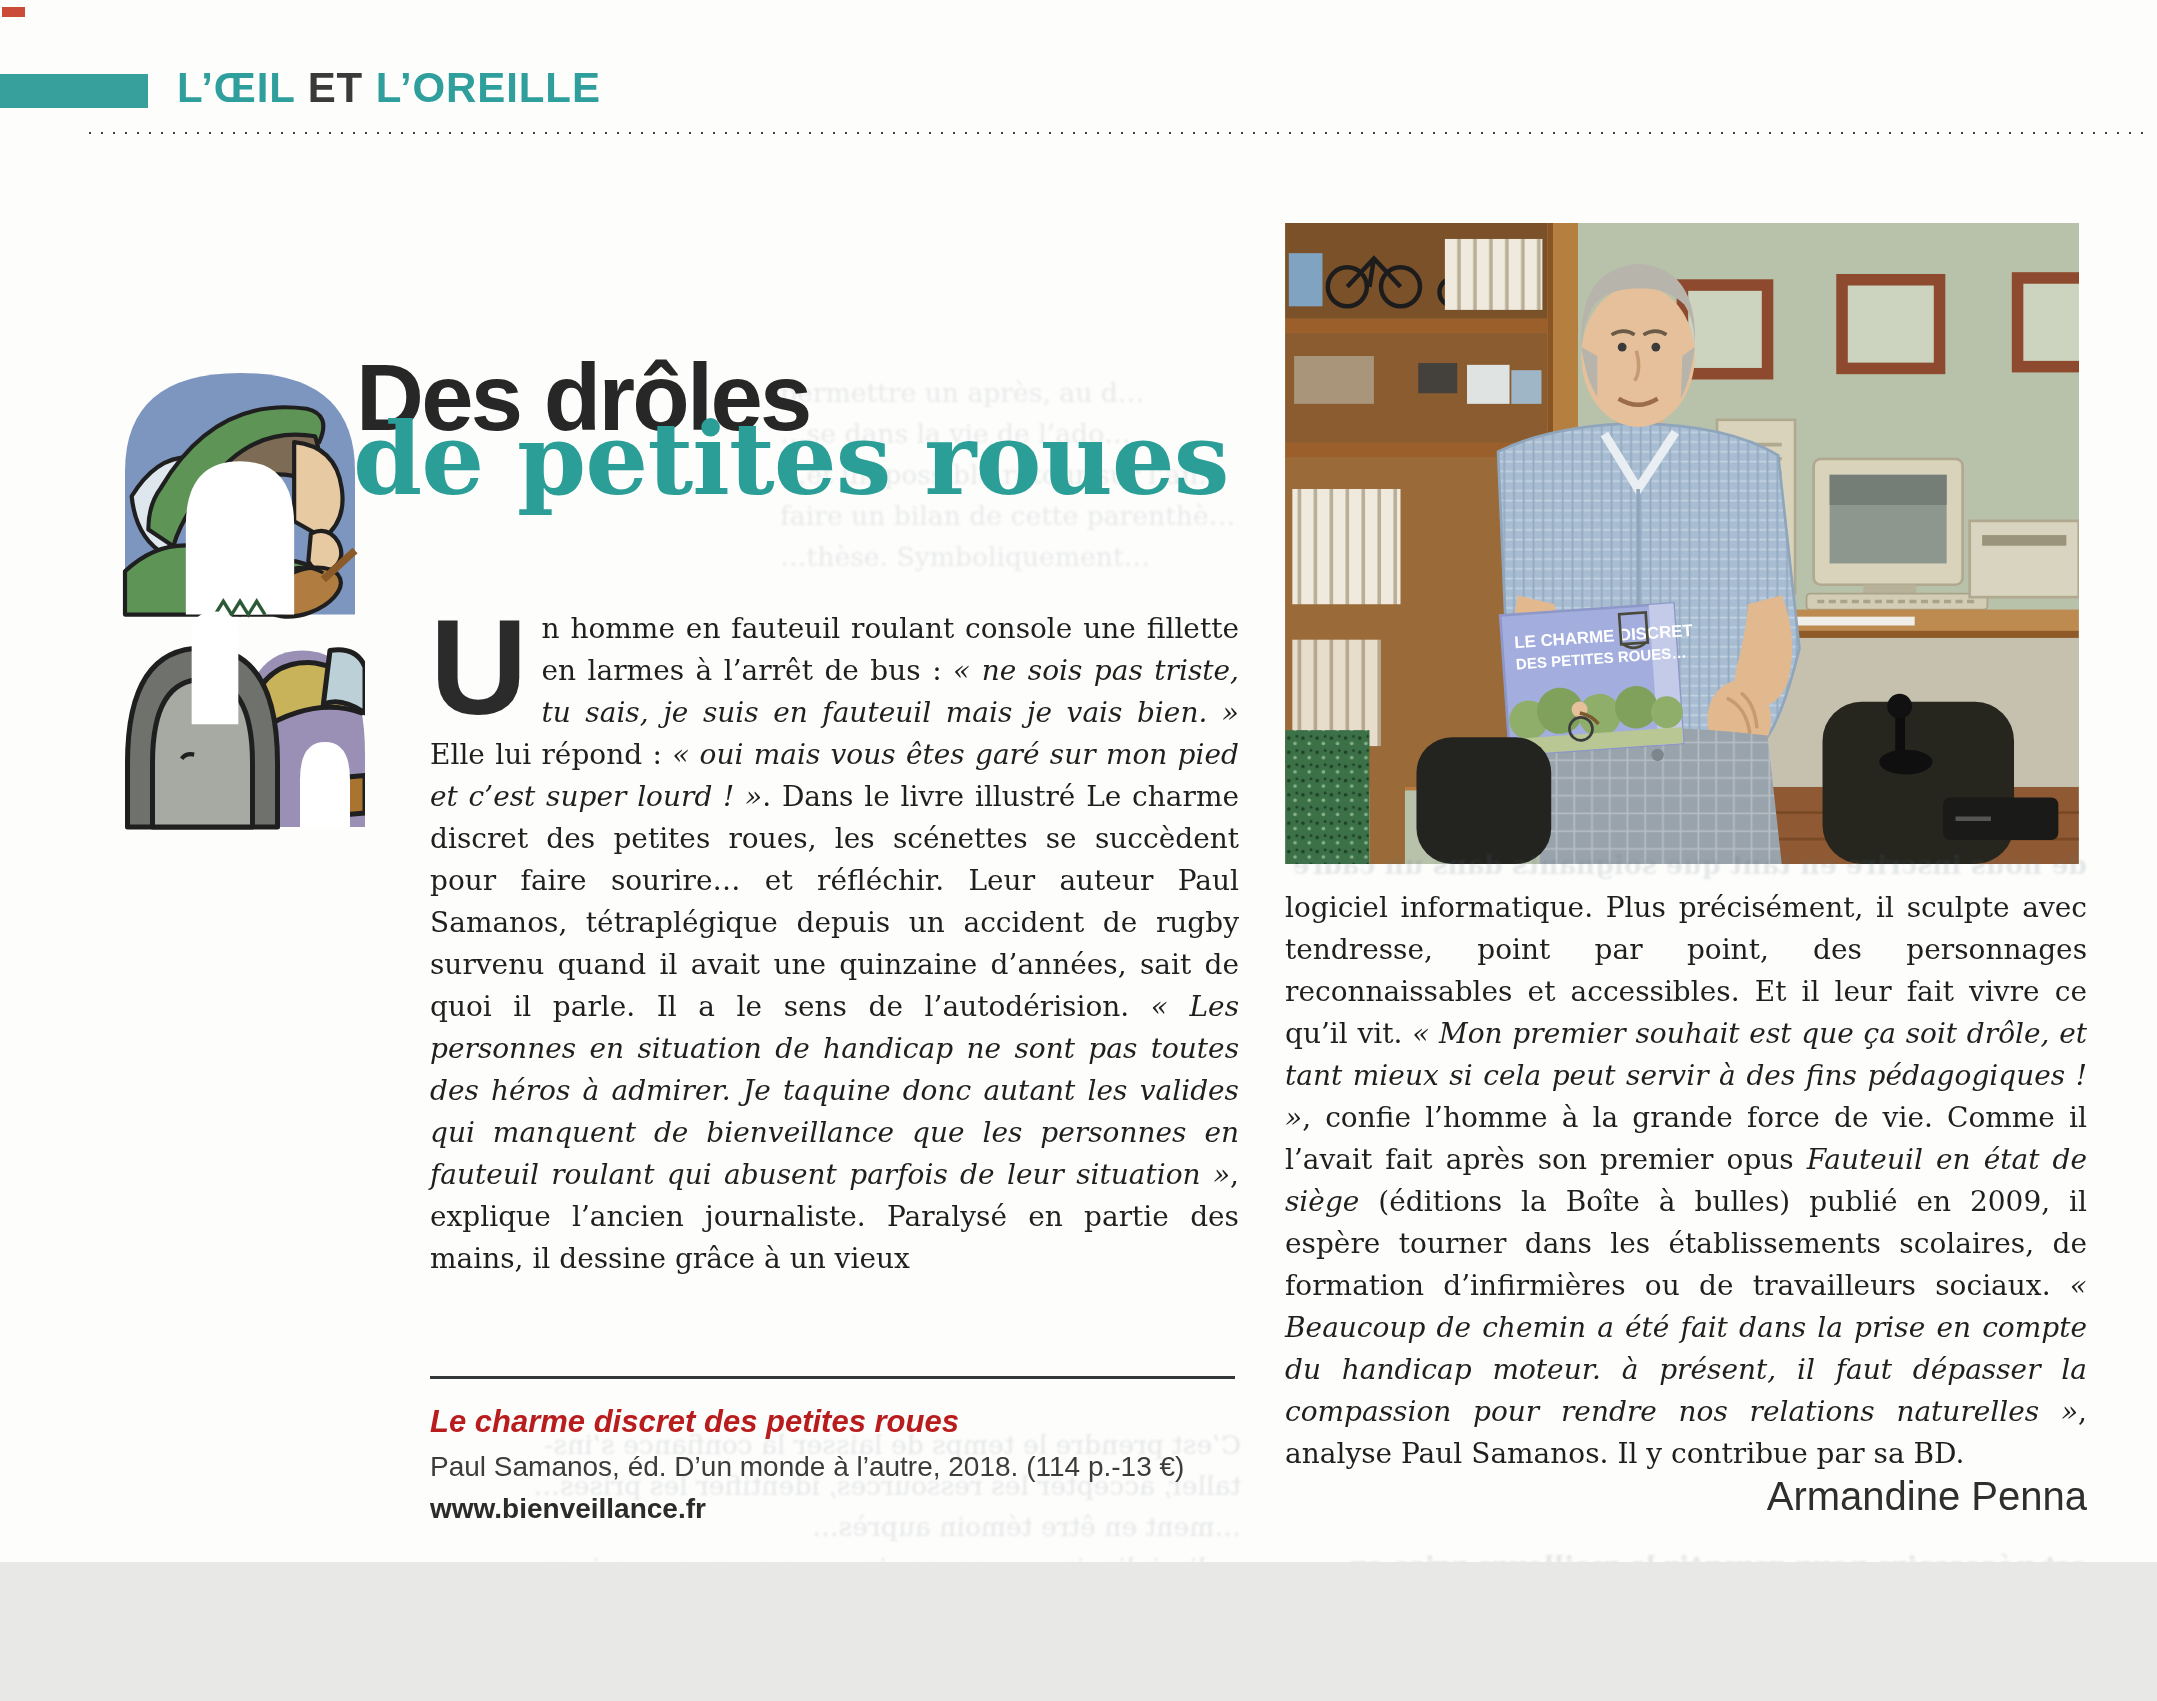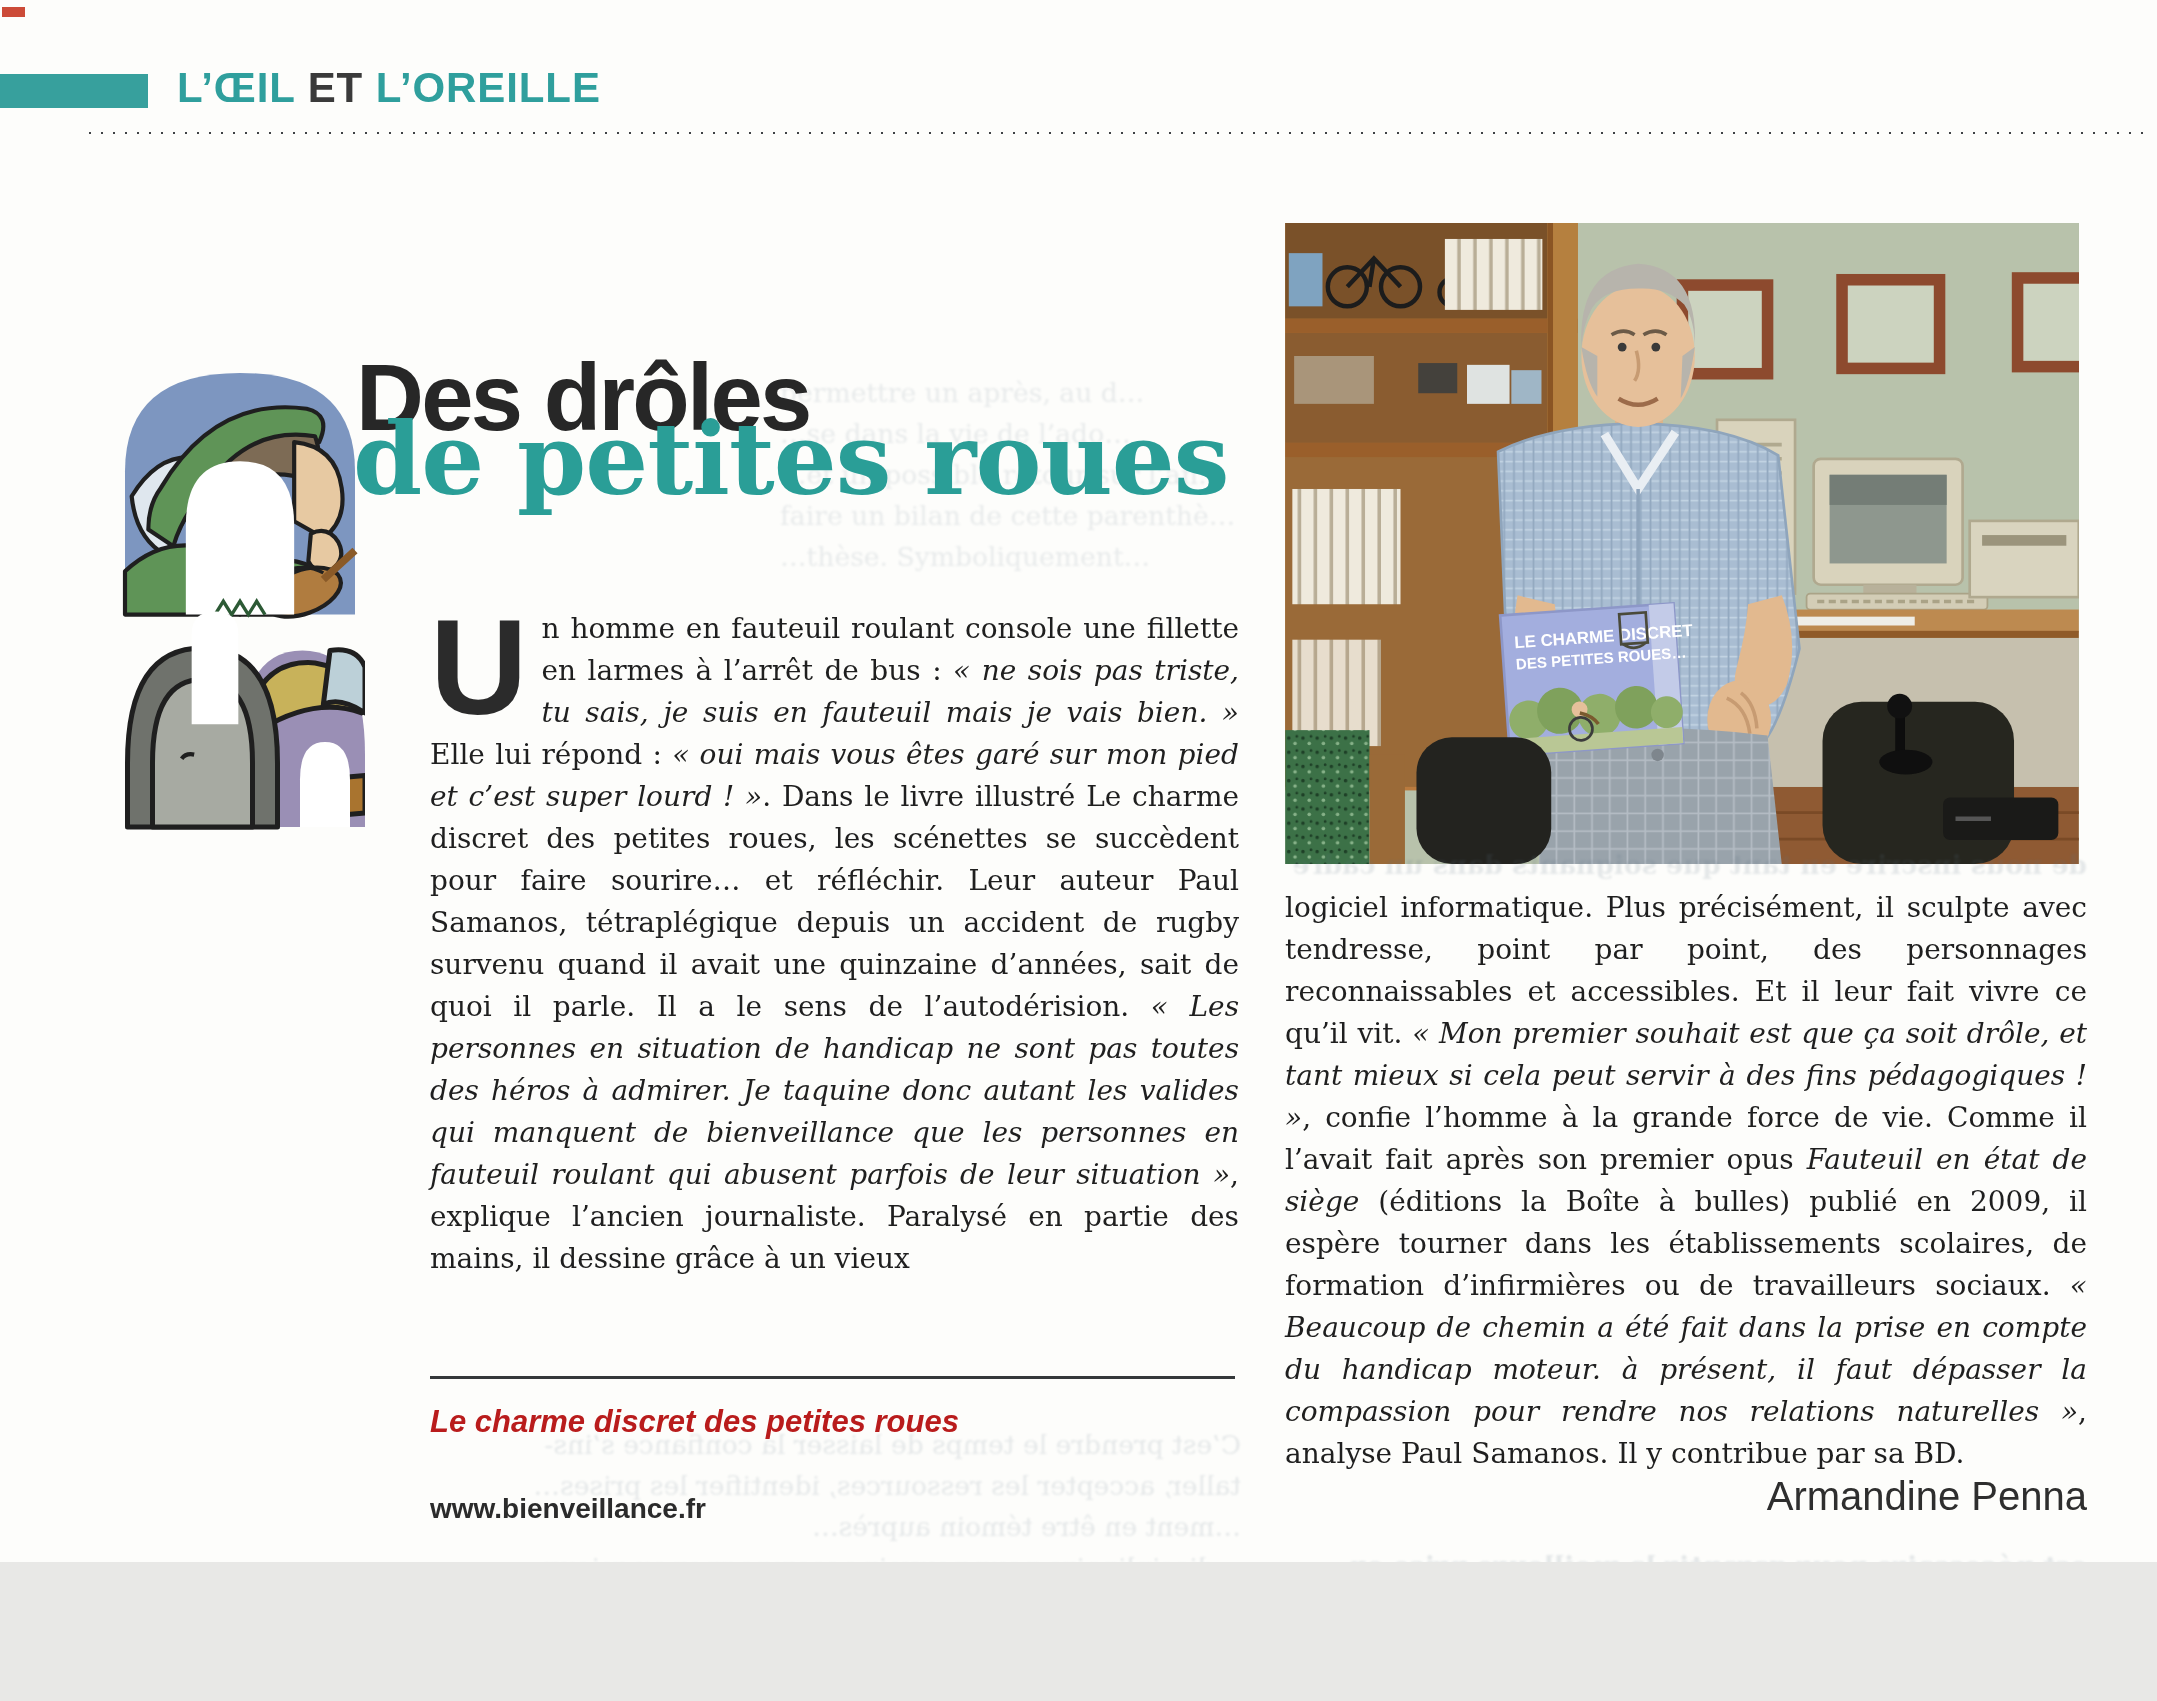--- a/index.html
+++ b/index.html
@@ -115,20 +115,21 @@
   <div class="ghost" style="left:408px;top:1424px;width:833px;">
       <div>C’est prendre le temps de laisser la confiance s’ins-</div>
       <div>taller, accepter les ressources, identifier les prises…</div>
       <div>…ment en être témoin auprès…</div>
       <div>…disciplinaire pour pouvoir accompagner au mieux</div>
       <div>le patient. Actuellement nous avons tendance…</div>
     </div>
 
   <div class="rule"></div>
   <div class="bi-title">Le charme discret des petites roues</div>
+  <div class="bi-details">Paul Samanos, éd. D’un monde à l’autre, 2018. (114 p.-13 €)</div>
   <div class="bi-url">www.bienveillance.fr</div>
 
   <div class="footer">
     <span class="pn">36</span><span class="mag">LIEN SOCIAL</span>
     <span class="issue">1234</span>
     <span class="date">• 4 au 17.09.2018</span>
   </div>
 
   <svg class="photo" viewBox="0 0 895 723">
     <defs>

